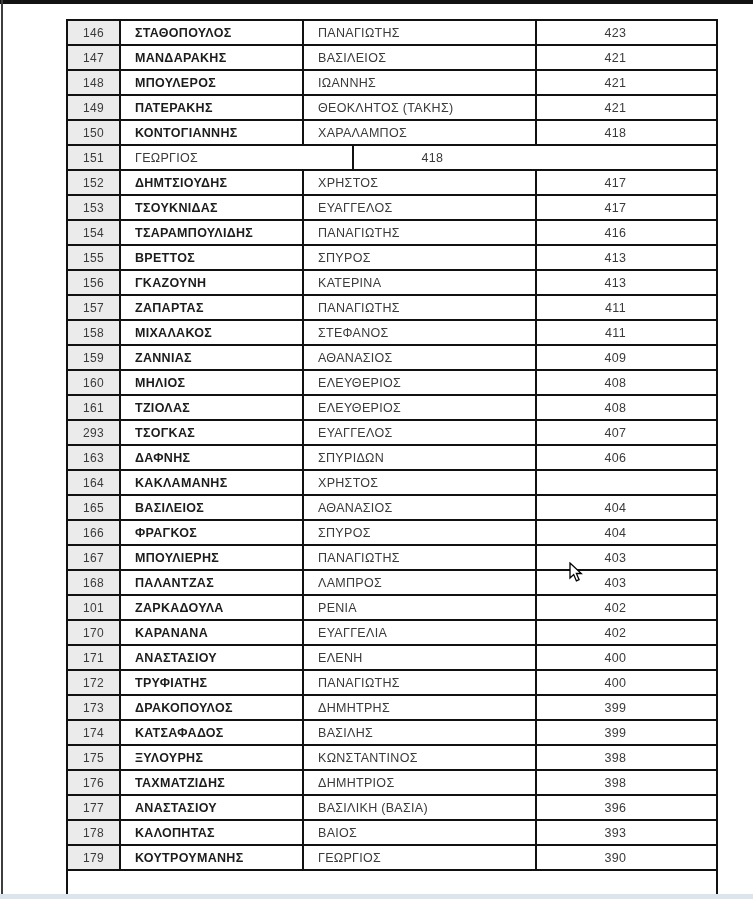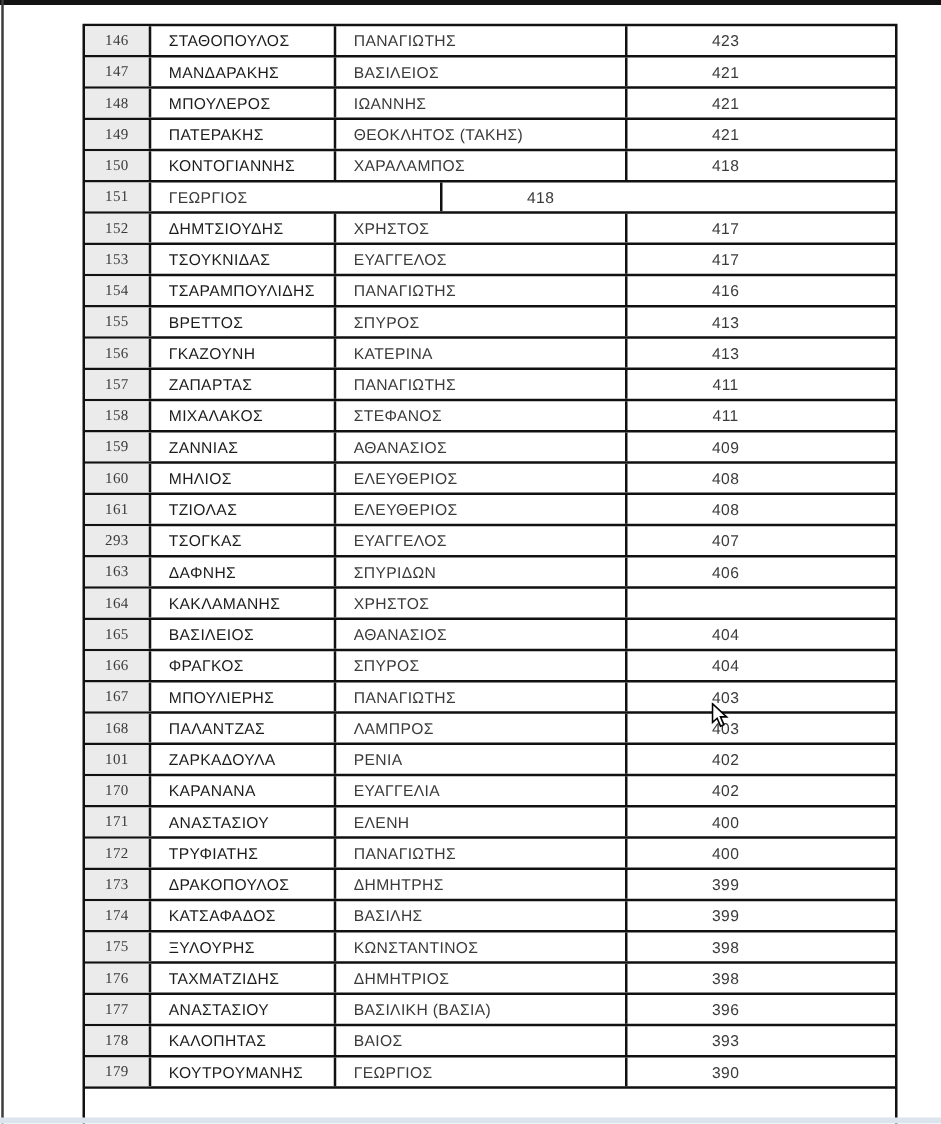--- a/index.html
+++ b/index.html
@@ -61,27 +61,26 @@
     font-size: 12.5px;
     color: #3a3a3a;
     letter-spacing: 0.3px;
   }
   .c-rank {
     width: 53px;
     justify-content: center;
     background: var(--rank-bg, #ebebeb);
     border-right: 2px solid var(--grid-color, #111111);
     font-size: 12px;
-    font-family: Liberation Serif, serif;
   }
   .c-surname {
-    width: 148px;
+    width: 183px;
     padding-left: 14px;
     border-right: 2px solid var(--grid-color, #111111);
-    font-weight: normal;
+    font-weight: bold;
     color: #1c1c1c;
   }
   .c-firstname {
     width: 233px;
     padding-left: 14px;
     border-right: 2px solid var(--grid-color, #111111);
   }
   .c-votes {
     width: 157px;
     justify-content: center;

